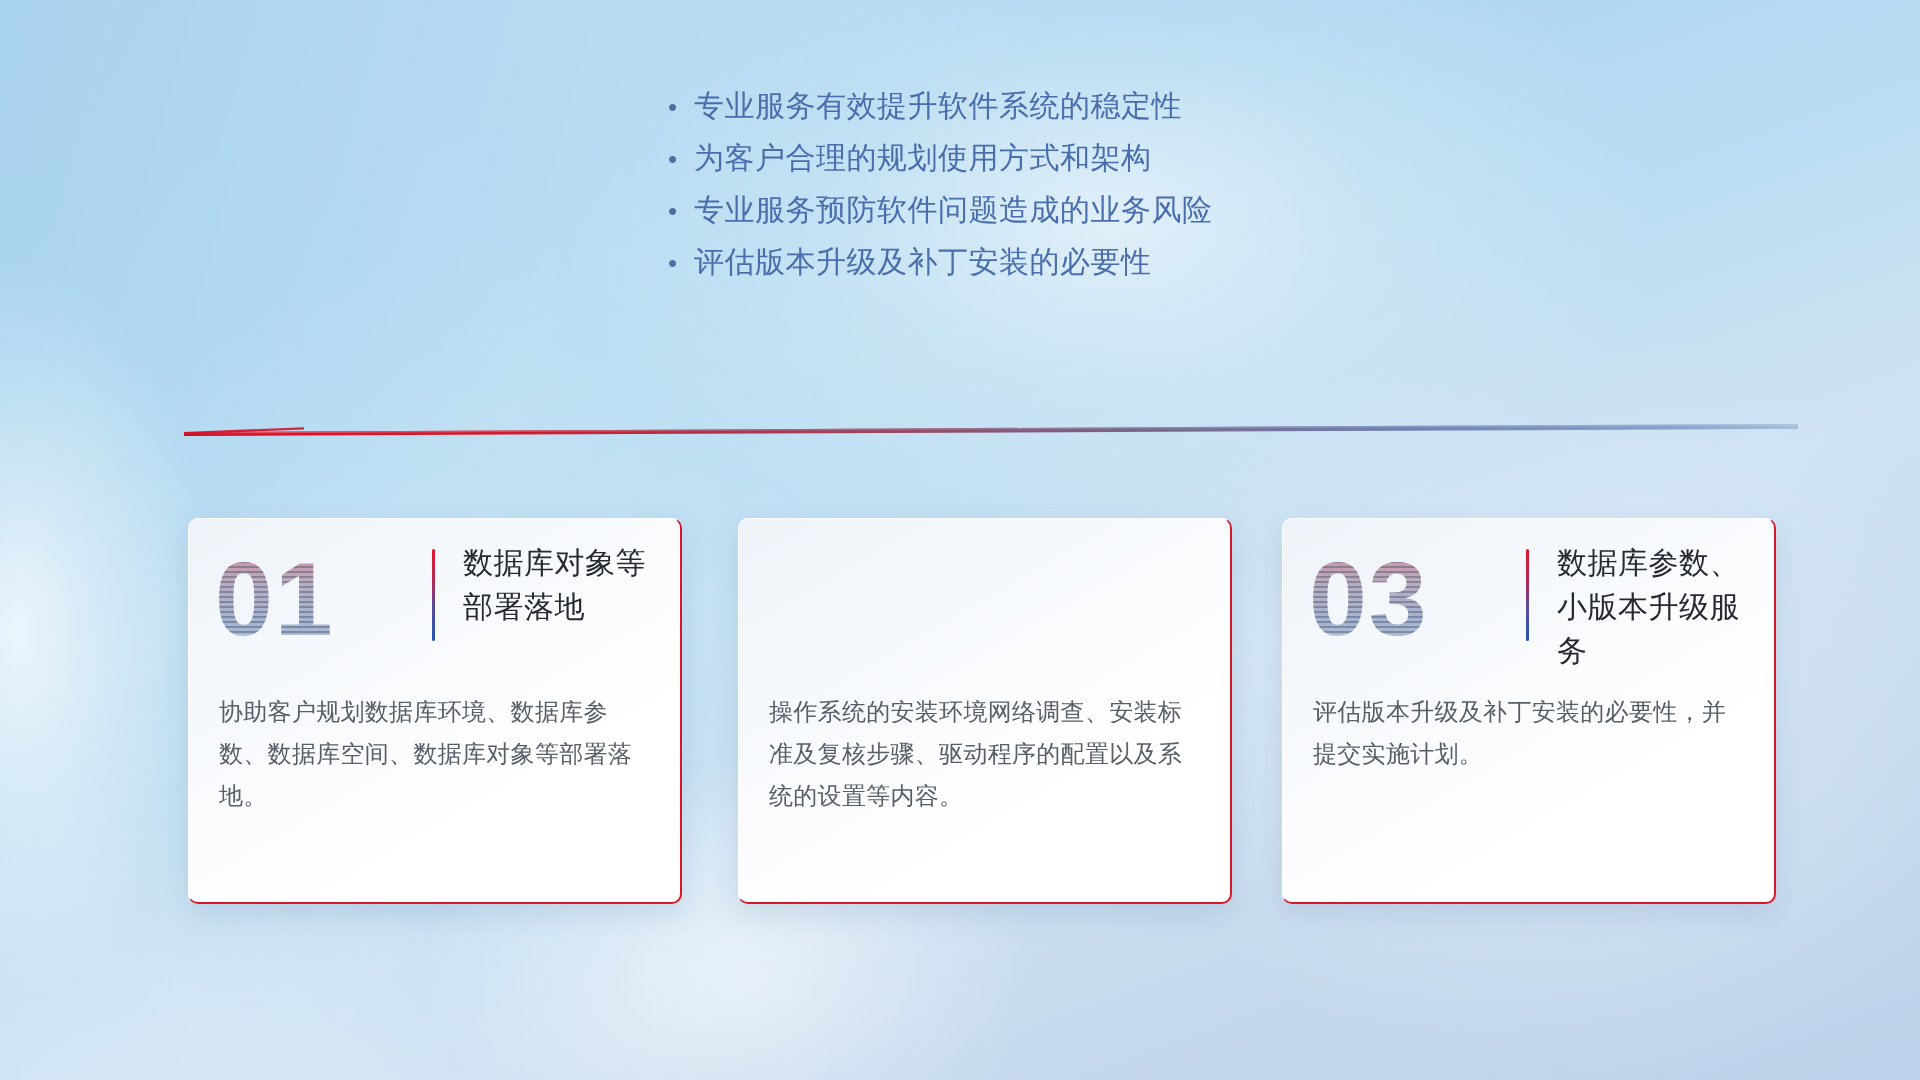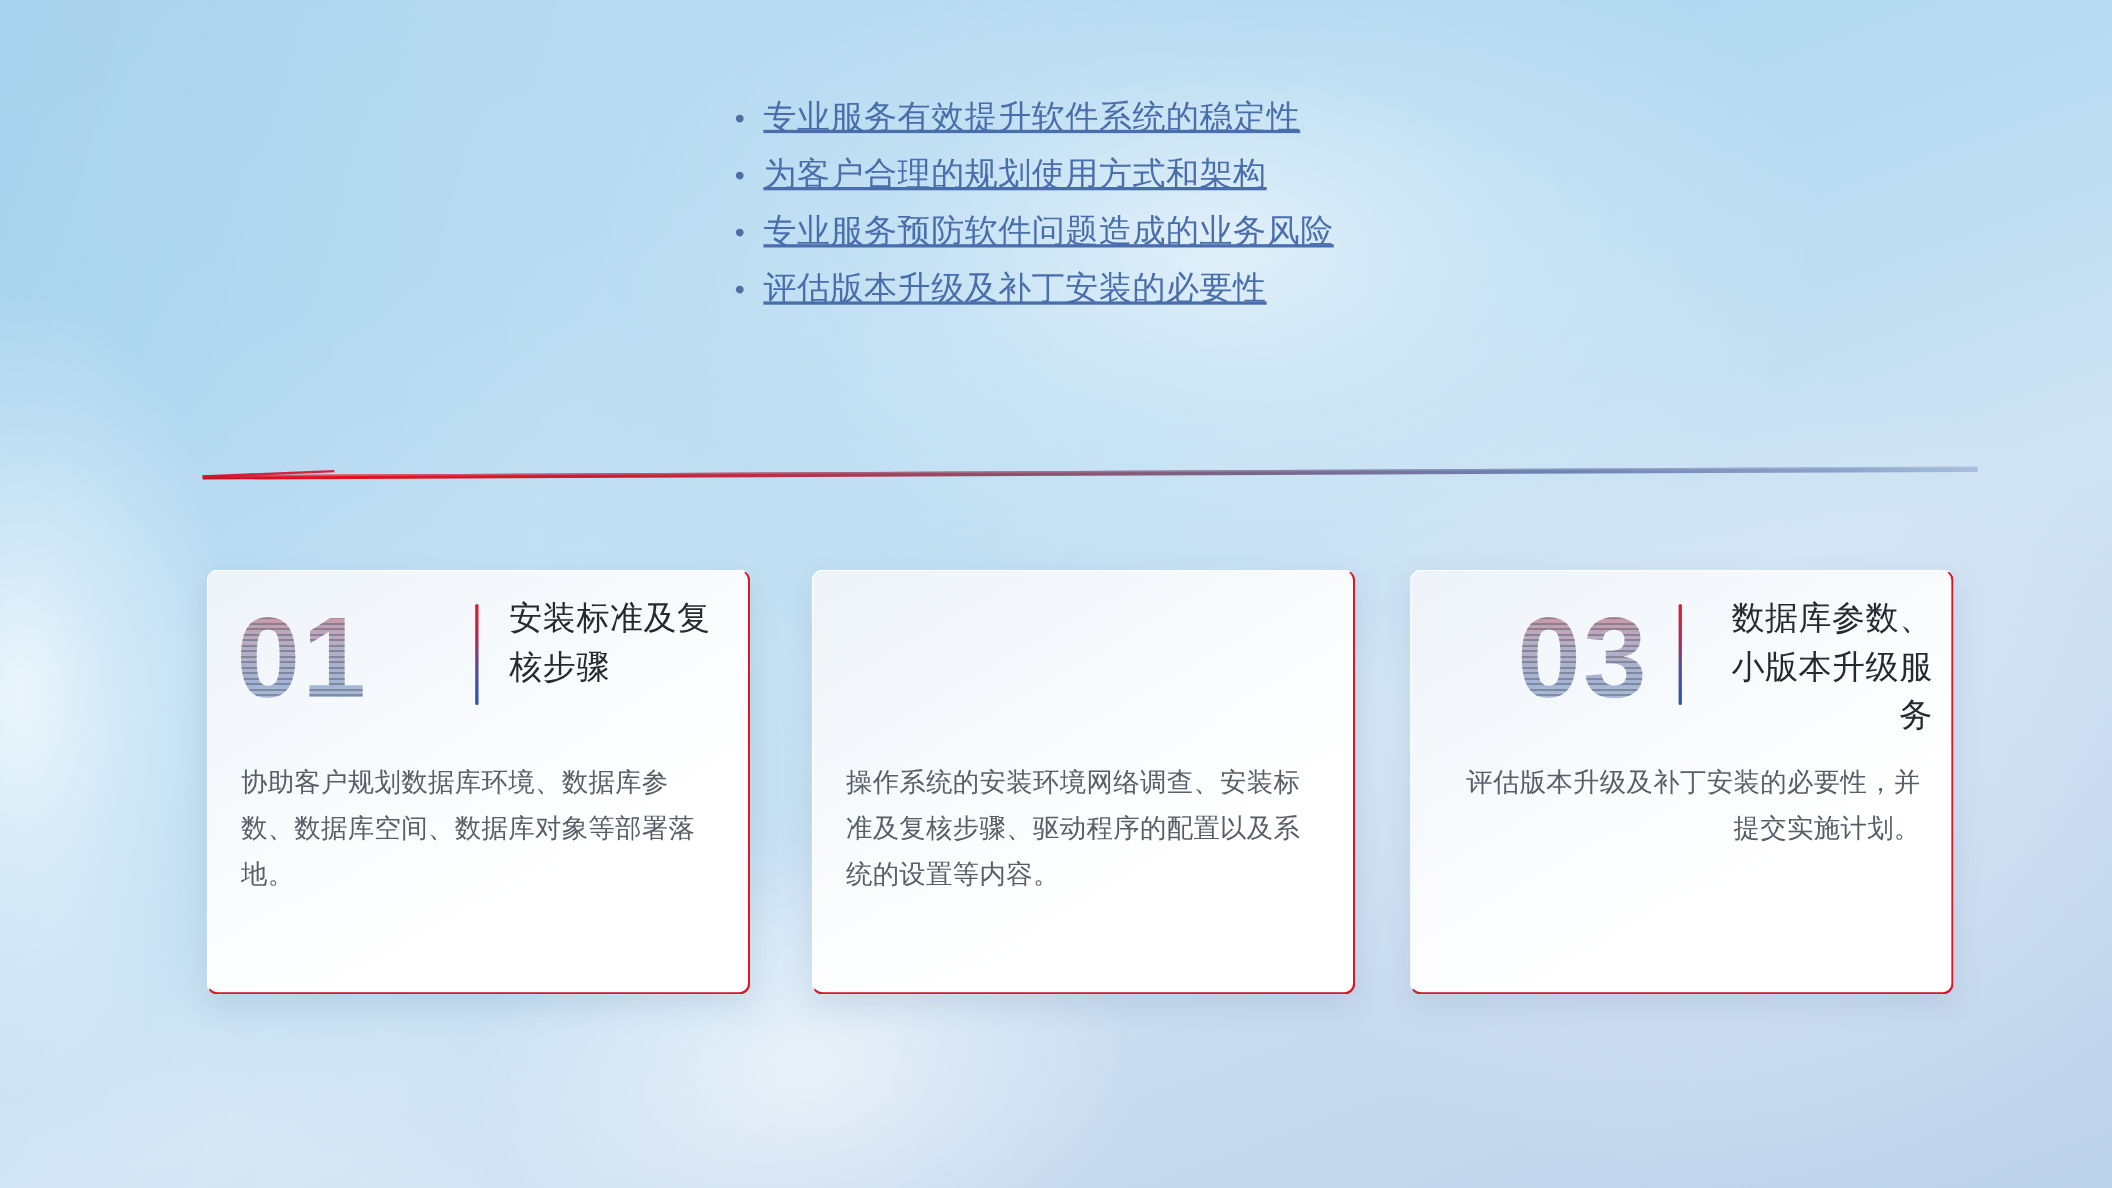--- a/index.html
+++ b/index.html
@@ -46,42 +46,41 @@
     position:absolute; left:668px; top:86px; z-index:3;
   }
   .bullet-row { display:flex; align-items:baseline; height:52px; }
   .bullet-dot {
     width:26px; font-size:26px; line-height:1; color:#4d6fa6;
     flex:0 0 26px;
   }
   .bullet-text {
     font-size:30px; color:#4a6eac; letter-spacing:.5px; font-weight:400;
     white-space:nowrap;
-    text-decoration:underline;
   }
 
   
   .divider-wrap { position:absolute; left:184px; top:416px; width:1614px; height:22px; z-index:3; }
 
   
   .cards { position:absolute; left:0; top:518px; width:1920px; height:400px; z-index:4; }
   .card {
     position:absolute; top:0; width:494px; height:386px;
     border-radius:10px;
     background:linear-gradient(150deg,#eef3f9 0%, #f6f9fc 32%, #ffffff 70%, #ffffff 100%);
     border-top:1px solid rgba(255,255,255,.95);
     border-left:1px solid rgba(255,255,255,.95);
     border-right:2px solid #d5182a;
     border-bottom:2px solid #d5182a;
     box-shadow:0 10px 26px rgba(90,120,160,.16);
     overflow:hidden;
   }
   .card.c1 { left:188px; }
   .card.c2 { left:738px; }
-  .card.c3 { left:1282px;text-align:right; }
+  .card.c3 { left:1282px; }
 
   .card-head { position:relative; height:150px; }
 
   .card-num {
     position:absolute; left:26px; top:22px;
     width:190px; height:116px;
     font-size:104px; font-weight:700; line-height:116px;
     letter-spacing:2px;
     color:#9aa6b4;
     -webkit-background-clip:text; background-clip:text;
@@ -172,21 +171,21 @@
 </div>
 
 <div class="cards">
 
   <div class="card c1">
     <div class="card-head">
       <div class="card-num">
         <span>01</span>
       </div>
       <div class="card-bar"></div>
-      <div class="card-title">安装标准及复核步骤</div>
+      <div class="card-title">数据库对象等部署落地</div>
     </div>
     <div class="card-body">协助客户规划数据库环境、数据库参数、数据库空间、数据库对象等部署落地。</div>
   </div>
 
   <div class="card c2">
     <div class="card-body">操作系统的安装环境网络调查、安装标准及复核步骤、驱动程序的配置以及系统的设置等内容。</div>
   </div>
 
   <div class="card c3">
     <div class="card-head">

